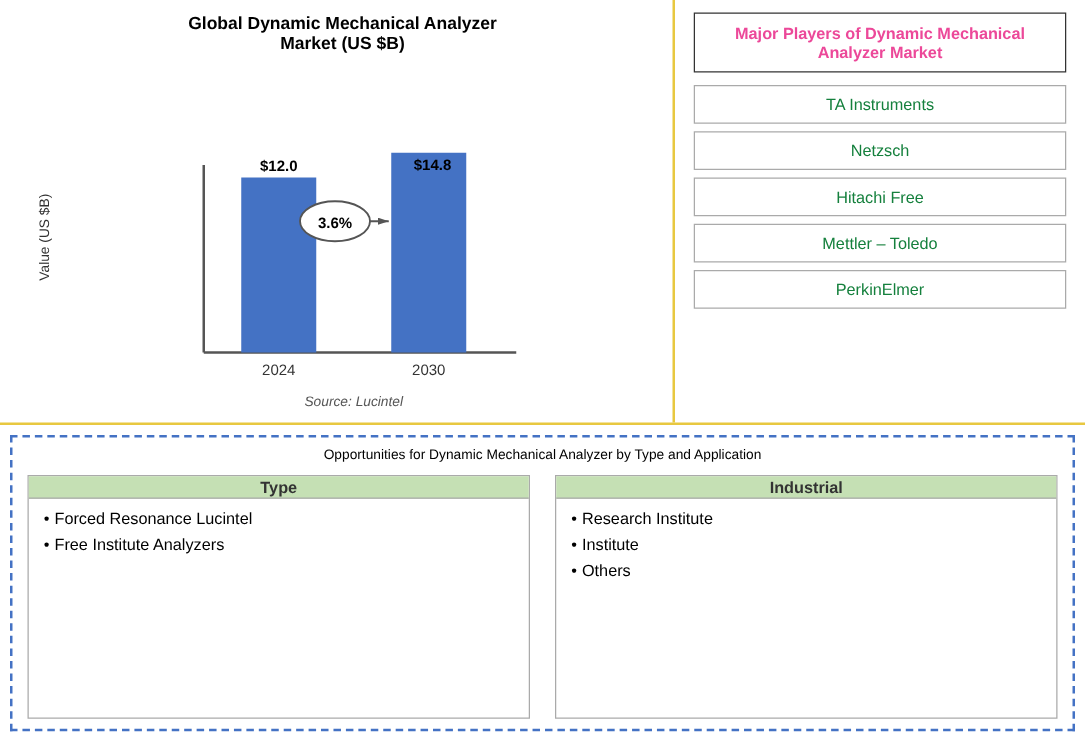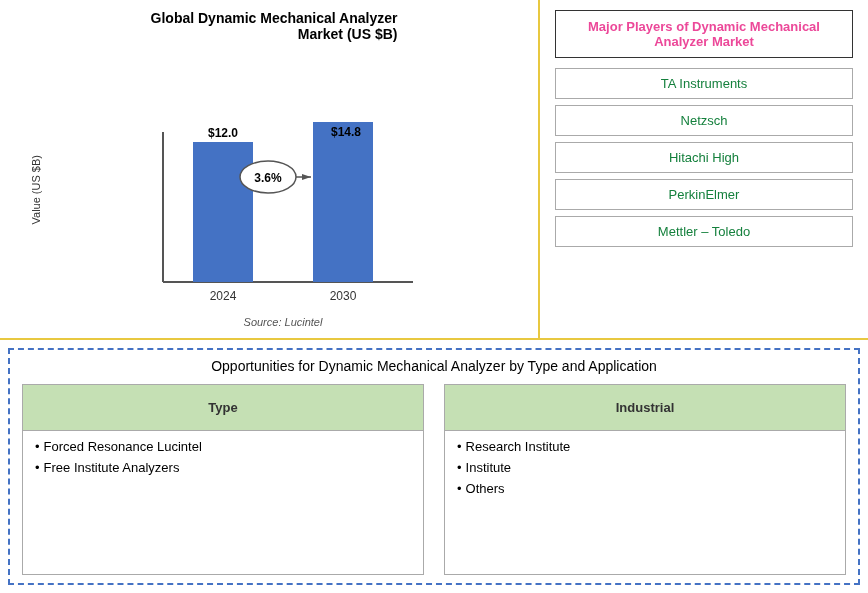--- a/index.html
+++ b/index.html
@@ -24,21 +24,21 @@
       padding: 10px 20px 10px 30px;
       display: flex;
       flex-direction: column;
       align-items: center;
       border-right: 2px solid #e8c840;
     }
 
     .chart-title {
       font-size: 14px;
       font-weight: bold;
-      text-align: right;
+      text-align: center;
       margin-bottom: 10px;
       color: #000;
     }
 
     .chart-wrapper {
       display: flex;
       flex: 1;
       width: 100%;
       align-items: flex-end;
     }
@@ -96,21 +96,21 @@
     .bottom-section {
       flex: 1;
       border: 2px dashed #4472c4;
       margin: 8px;
       padding: 8px 12px;
       display: flex;
       flex-direction: column;
     }
 
     .opportunities-title {
-      font-size: 14px;
+      font-size: 11px;
       text-align: center;
       margin-bottom: 10px;
       color: #000;
     }
 
     .opportunities-columns {
       display: flex;
       gap: 20px;
       flex: 1;
     }
@@ -118,21 +118,21 @@
     .opp-column {
       flex: 1;
       border: 1.5px solid #aaa;
       display: flex;
       flex-direction: column;
     }
 
     .opp-header {
       background: #c5e0b4;
       text-align: center;
-      padding: 15px;
+      padding: 1px;
       font-size: 13px;
       font-weight: bold;
       color: #333;
       border-bottom: 1.5px solid #aaa;
     }
 
     .opp-content {
       padding: 8px 12px;
       flex: 1;
     }
@@ -198,23 +198,23 @@
         </div>
         <div class="source-text">Source: Lucintel</div>
       </div>
     </div>
   </div>
 
   <div class="players-panel">
     <div class="players-title">Major Players of Dynamic Mechanical Analyzer Market</div>
     <div class="player-item">TA Instruments</div>
     <div class="player-item">Netzsch</div>
-    <div class="player-item">Hitachi High</div>
+    <div class="player-item">Hitachi Free</div>
+    <div class="player-item">Mettler – Toledo</div>
     <div class="player-item">PerkinElmer</div>
-    <div class="player-item">Mettler – Toledo</div>
   </div>
 </div>
 
 <div class="bottom-section">
   <div class="opportunities-title">Opportunities for Dynamic Mechanical Analyzer by Type and Application</div>
   <div class="opportunities-columns">
 
     <div class="opp-column">
       <div class="opp-header">Type</div>
       <div class="opp-content">

